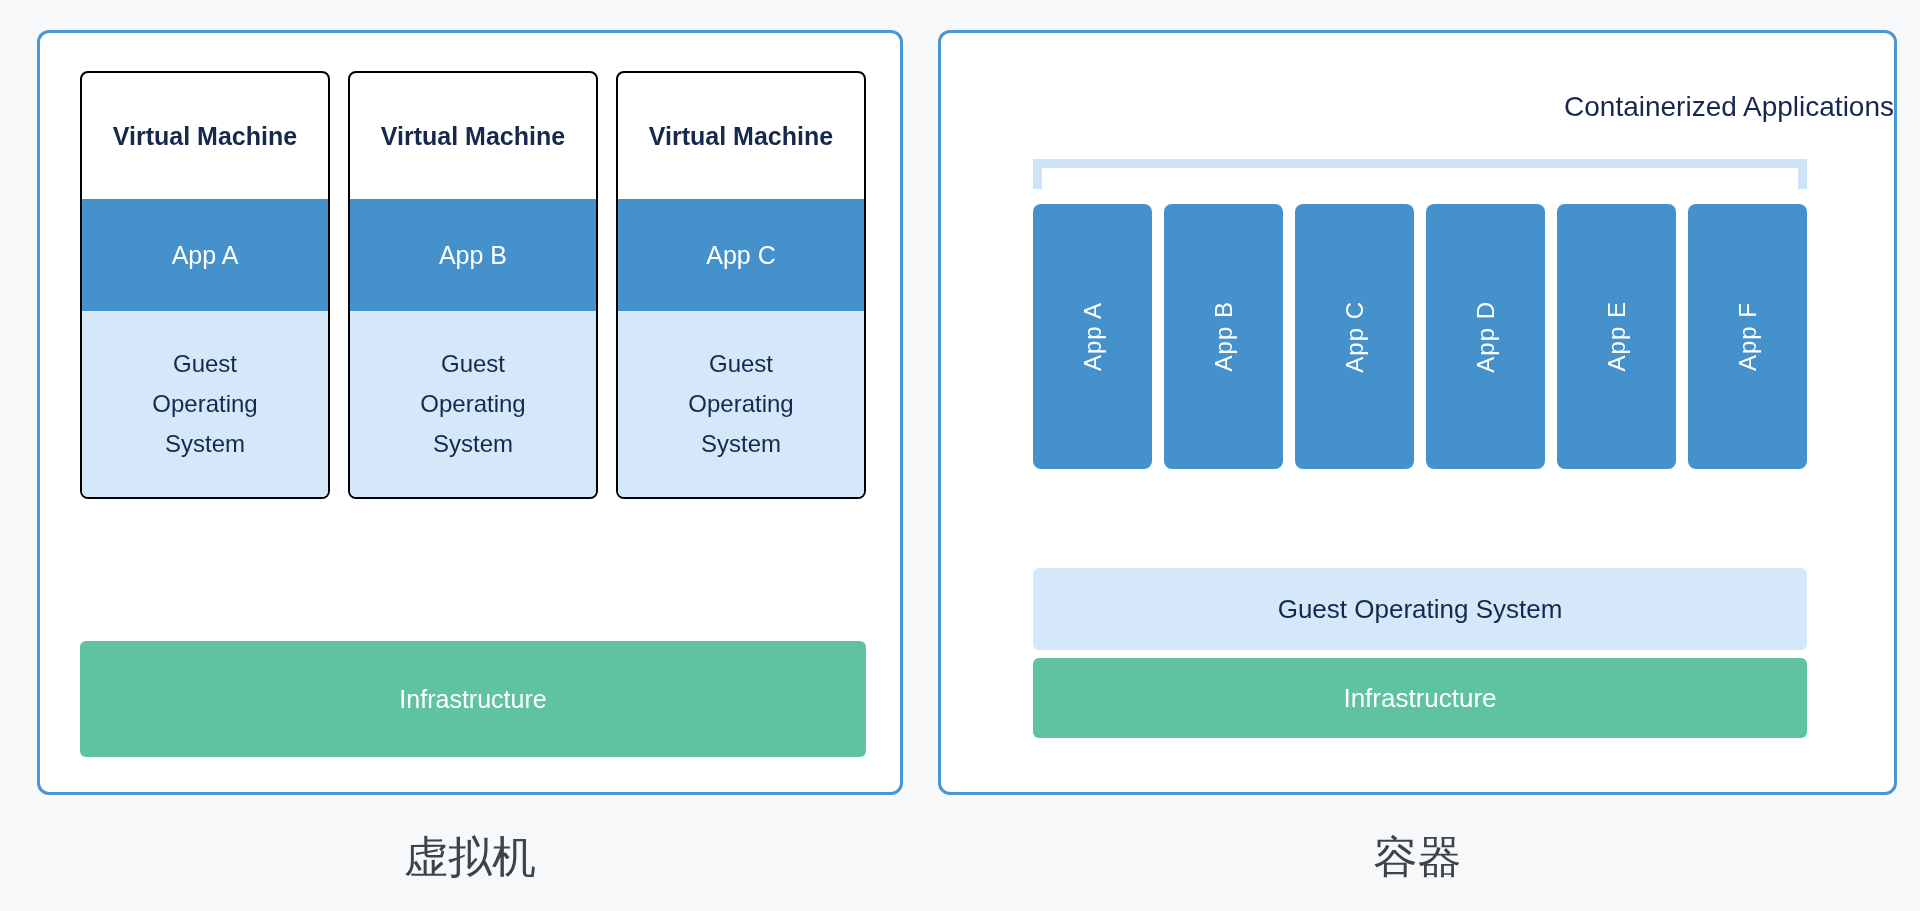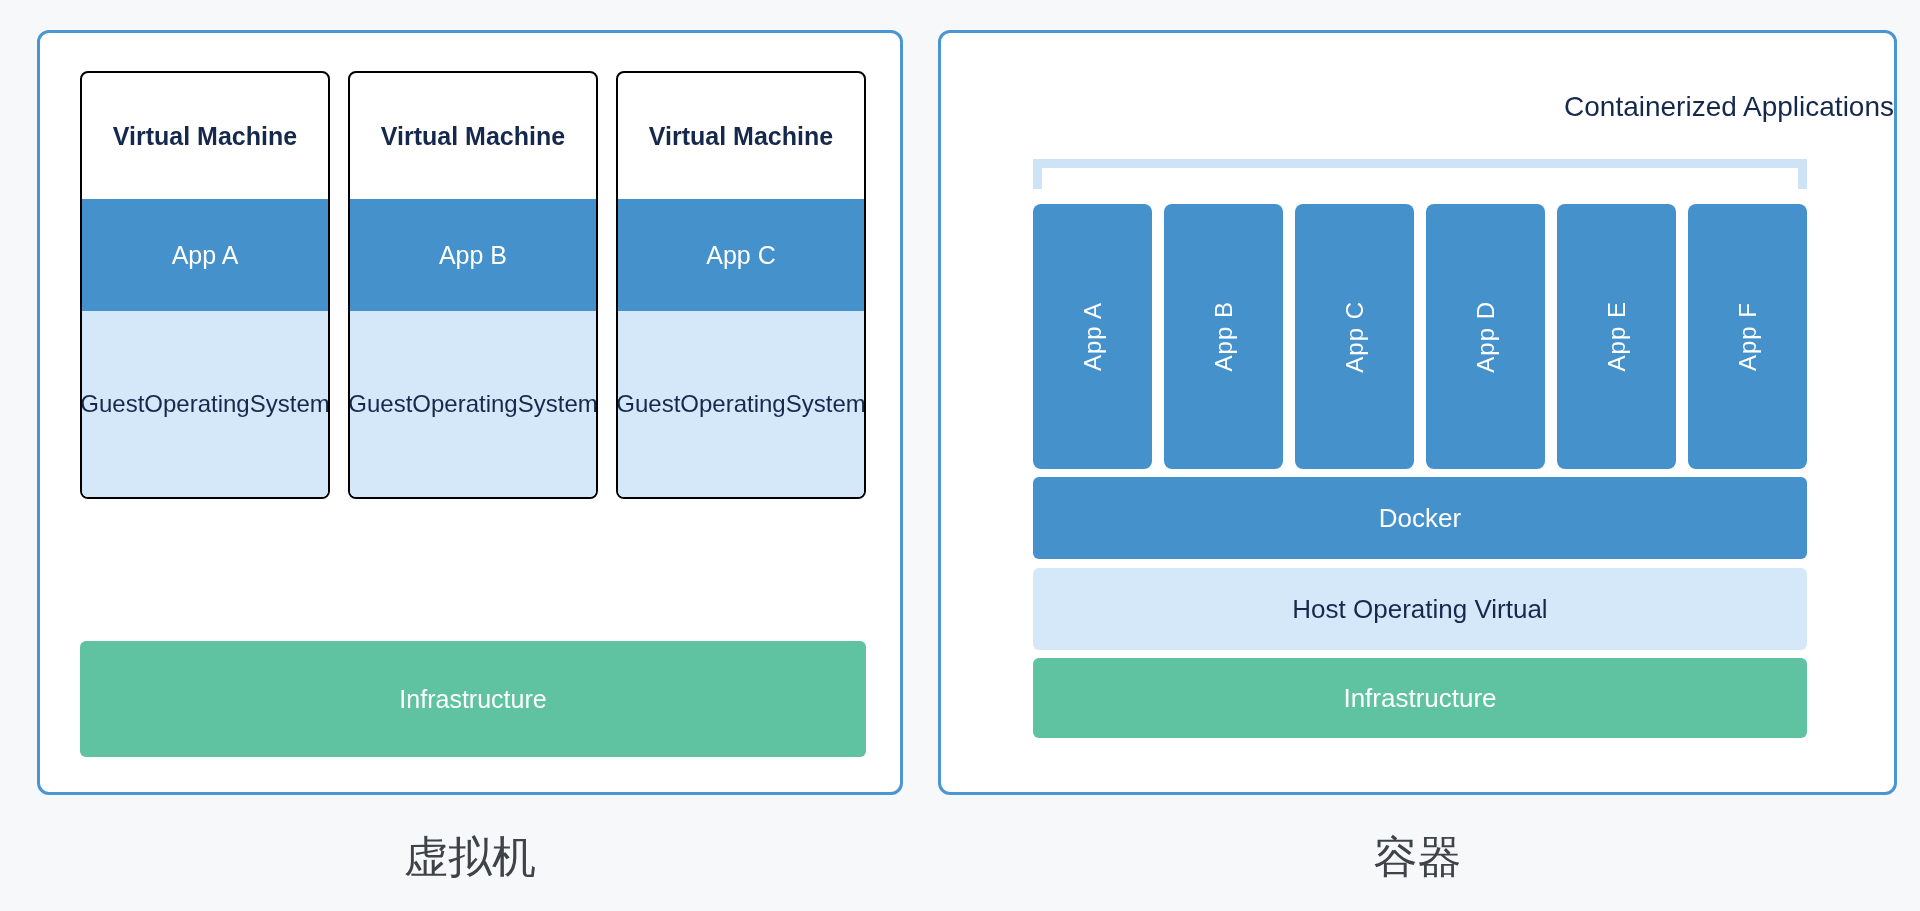--- a/index.html
+++ b/index.html
@@ -53,21 +53,21 @@
   }
   .vm-app{
     height:112px;
     background:var(--blue);
     display:flex;align-items:center;justify-content:center;
     color:var(--white-text);font-size:25px;
   }
   .vm-guest{
     flex:1;
     background:var(--light-blue);
-    display:flex;align-items:center;justify-content:center;
+    display:flex;flex-direction:column;align-items:center;justify-content:center;
     color:var(--navy);font-size:24px;line-height:40px;text-align:center;
   }
   .bar{
     position:absolute;left:40px;width:786px;
     border-radius:6px;
     display:flex;align-items:center;justify-content:center;
     font-size:25px;
   }
   .bar-hypervisor{top:480px;height:114px;background:var(--blue);color:var(--white-text);}
   .bar-infra-left{top:608px;height:116px;background:var(--green);color:var(--white-text);}
@@ -181,21 +181,20 @@
           <span>App D</span>
         </div>
       <div class="app-col">
           <span>App E</span>
         </div>
       <div class="app-col">
           <span>App F</span>
         </div>
     </div>
 
-    <div class="rbar rbar-docker">Docker</div>
-    <div class="rbar rbar-host">Host Operating Virtual</div>
+    <div class="rbar rbar-host">Guest Operating System</div>
     <div class="rbar rbar-infra">Infrastructure</div>
   </section>
 
   <div class="caption caption-left">虚拟机</div>
   <div class="caption caption-right">容器</div>
 
 </div>
 
 </body></html>

